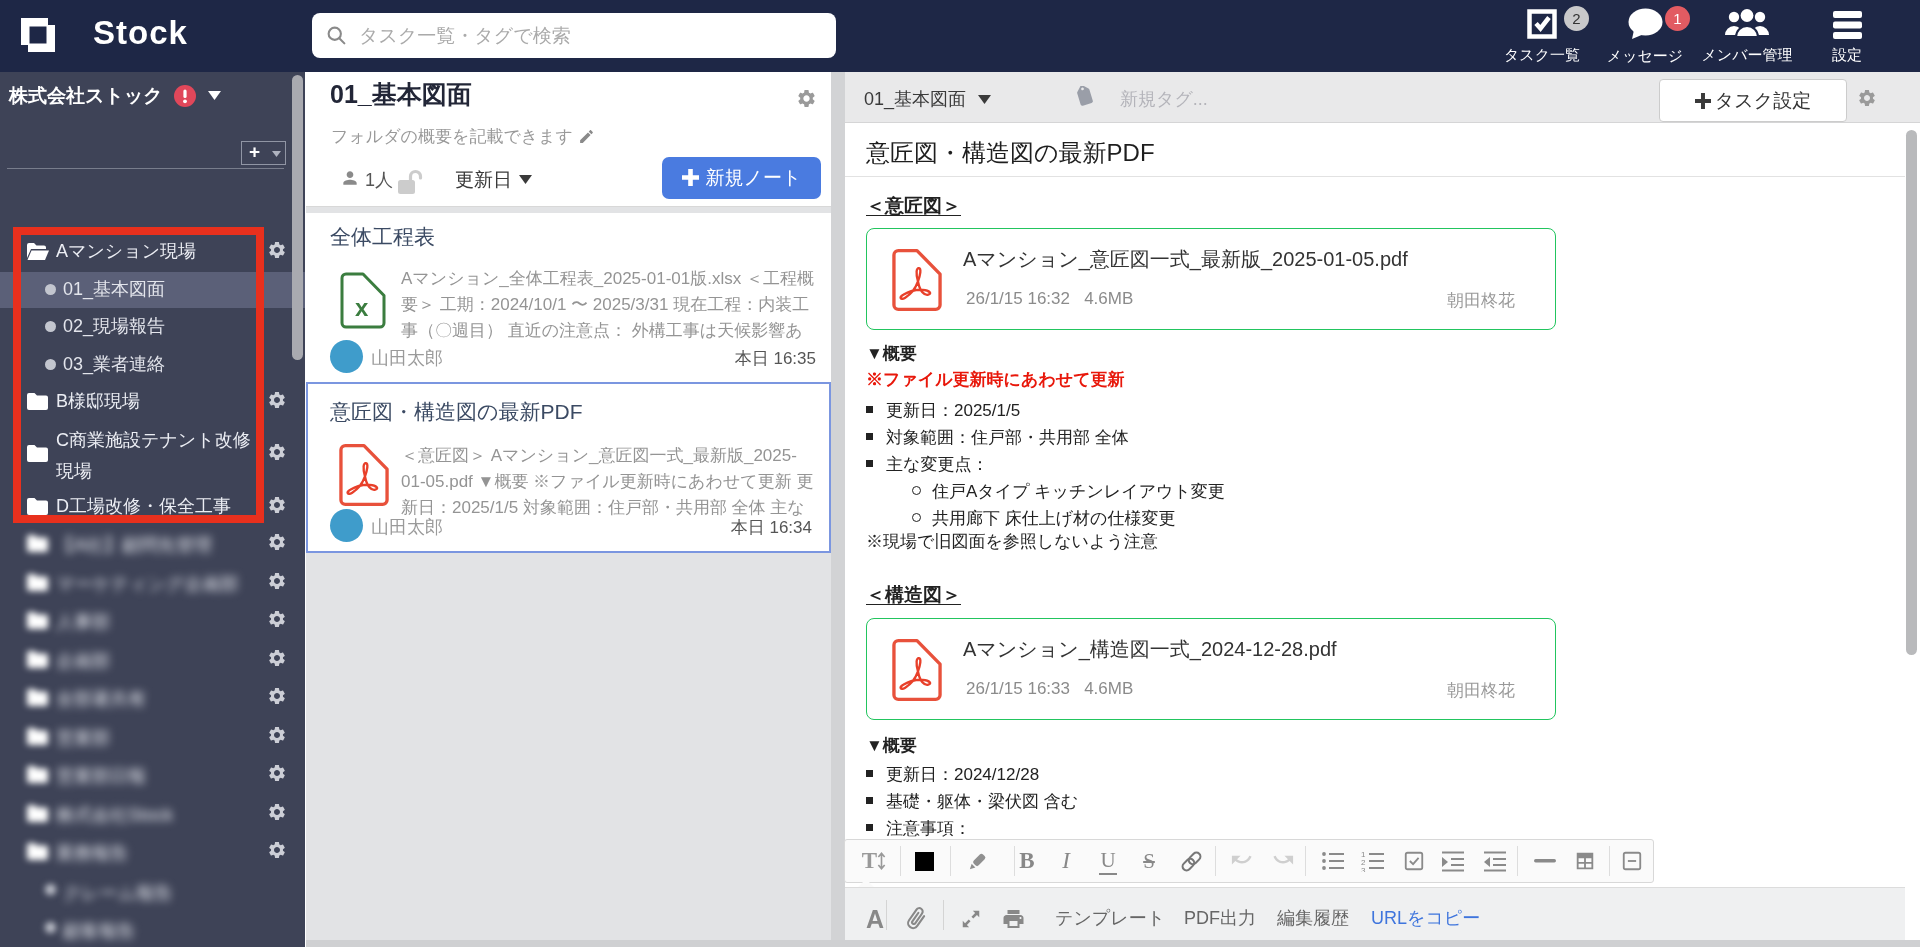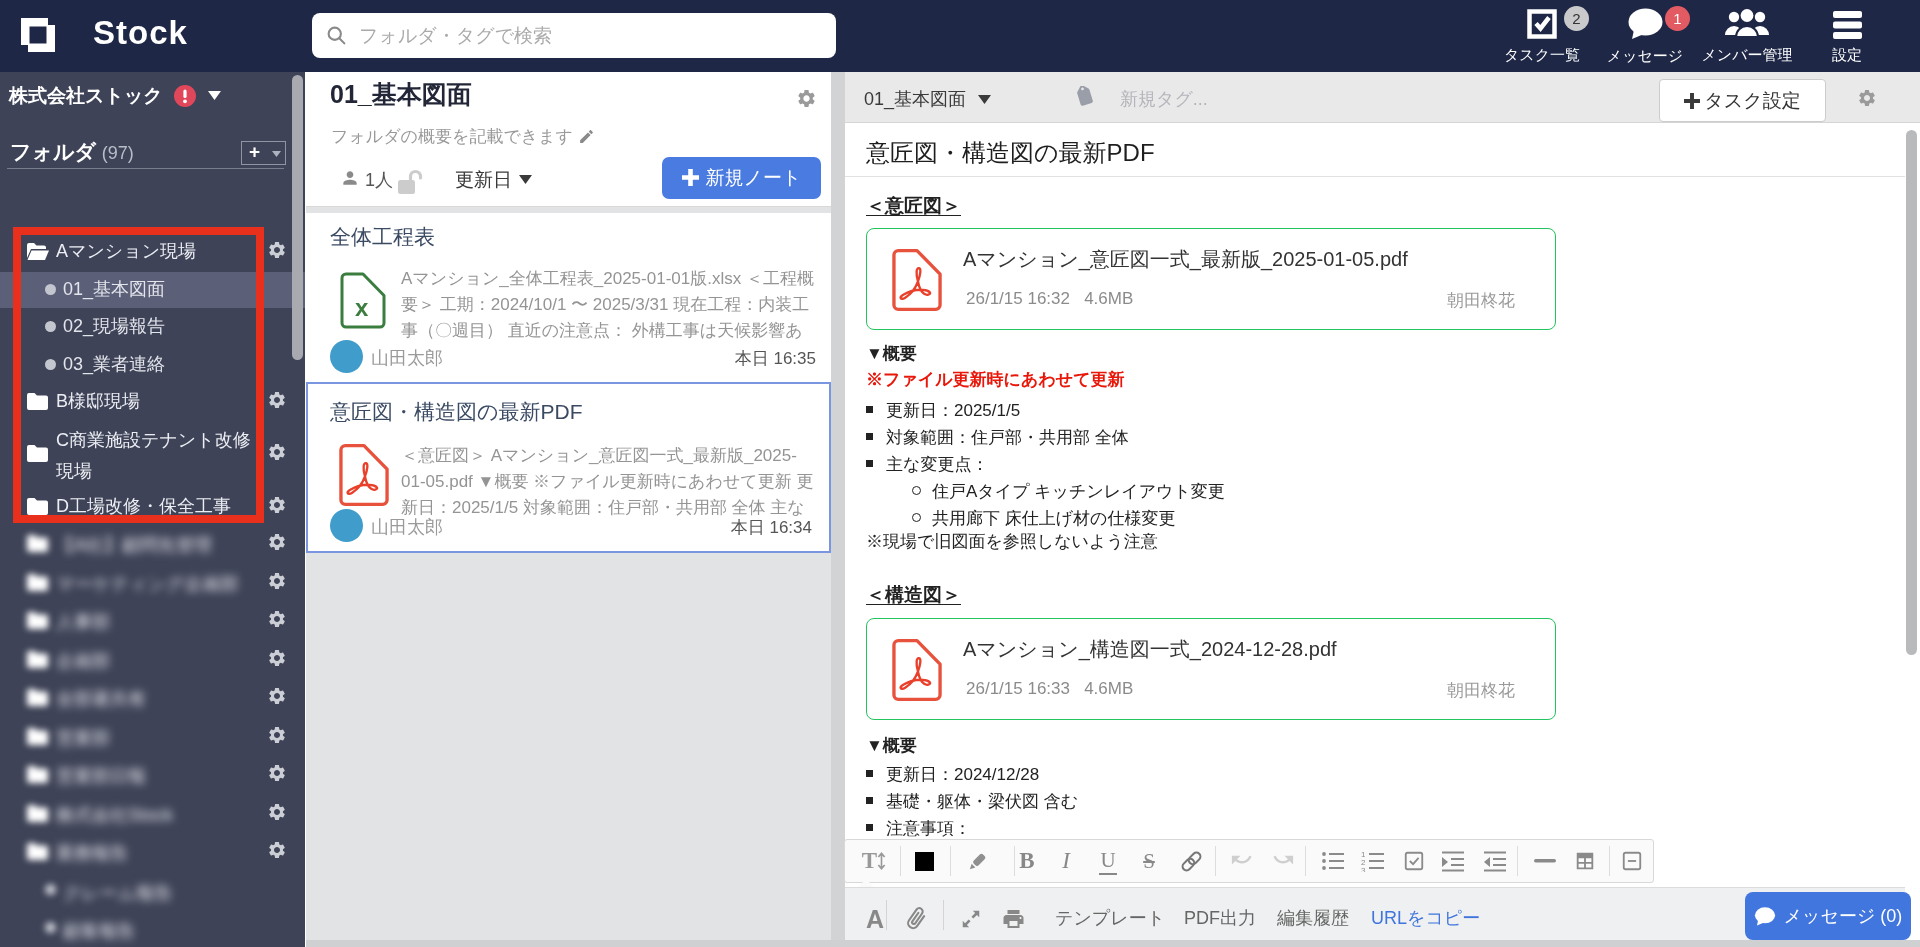--- a/index.html
+++ b/index.html
@@ -79,21 +79,21 @@
       <path d="M0 0 H27 V8.5 H8.5 V27 H0 Z" fill="#fff"></path>
       <path d="M34 34 H7 V25.5 H25.5 V7 H34 Z" fill="#fff"></path>
     </svg>
     <span class="word">Stock</span>
   </div>
   <div id="search">
     <svg width="21" height="21" viewBox="0 0 24 24" style="margin-left:14px;">
       <circle cx="10" cy="10" r="7" fill="none" stroke="#8a8a8a" stroke-width="2.4"></circle>
       <line x1="15.2" y1="15.2" x2="21" y2="21" stroke="#8a8a8a" stroke-width="2.4" stroke-linecap="round"></line>
     </svg>
-    <span class="ph">フォルダ・タグで検索</span>
+    <span class="ph">タスク一覧・タグで検索</span>
   </div>
   <div class="navitem" style="left:1478px; width:128px;">
     <svg width="30" height="31" viewBox="0 0 30 31">
       <rect x="2.5" y="3.5" width="25" height="25" fill="none" stroke="#fff" stroke-width="4.5"></rect>
       <path d="M9 15.5 L13.5 20.5 L22 9.5" fill="none" stroke="#fff" stroke-width="4.5"></path>
     </svg>
     <span class="badge gray" style="left:86px; top:-2px;">2</span>
     <span class="lbl">タスク一覧</span>
   </div>
   <div class="navitem" style="left:1600px; width:90px;">
@@ -128,21 +128,20 @@
   <div class="srow" style="top:11px; left:9px; font-size:19px; font-weight:bold; color:#fff;">株式会社ストック
     <svg width="22" height="22" viewBox="0 0 22 22" style="vertical-align:-5px; margin-left:6px;">
       <circle cx="11" cy="11" r="11" fill="#e0475a"></circle>
       <rect x="9.4" y="4.5" width="3.2" height="8.5" rx="1.6" fill="#fff"></rect>
       <circle cx="11" cy="16.3" r="1.9" fill="#fff"></circle>
     </svg>
     <svg width="13" height="9" viewBox="0 0 13 9" style="margin-left:7px; vertical-align:2px;">
         <path d="M0 0 L13 0 L6.5 9 Z" fill="#fff"></path>
       </svg>
   </div>
-  <div class="srow" style="top:66px; left:10px; font-size:21px; font-weight:bold; color:#fff;">フォルダ <span style="font-size:18px; font-weight:normal; color:#b9bdc9;">(97)</span></div>
   <div class="srow" style="top:69px; left:241px; width:45px; height:24px; border:1px solid #9095a4;">
     <span style="position:absolute; left:7px; top:-1px; color:#fff; font-size:19px; font-weight:bold;">+</span>
     <svg width="9" height="6" viewBox="0 0 9 6" style="position:absolute; right:4px; top:9px;">
         <path d="M0 0 L9 0 L4.5 6 Z" fill="#aeb2bf"></path>
       </svg>
   </div>
   <div class="srow" style="top:96px; left:7px; width:277px; border-top:1px solid #787d8c;"></div>
 
   <div class="srow foldrow" style="top:170px;">
     <svg width="22" height="17" viewBox="0 0 22 17" style="position:absolute; left:27px; top:1px;">
@@ -349,21 +348,21 @@
 <div id="rightcol">
   <div id="r-head">
     <span style="position:absolute; left:19px; top:15px; font-size:18px; color:#3a3a3a;">01_基本図面</span>
     <svg width="13" height="9" viewBox="0 0 13 9" style="position:absolute; left:133px; top:23px;">
         <path d="M0 0 L13 0 L6.5 9 Z" fill="#3a3a3a"></path>
       </svg>
     <svg width="22" height="22" viewBox="0 0 24 24" style="position:absolute; left:229px; top:14px;">
         <path transform="rotate(28 12 12)" fill="#9a9ea8" d="M21.41 11.58l-9-9C12.05 2.22 11.55 2 11 2H4c-1.1 0-2 .9-2 2v7c0 .55.22 1.05.59 1.42l9 9c.36.36.86.58 1.41.58.55 0 1.05-.22 1.41-.59l7-7c.37-.36.59-.86.59-1.41 0-.55-.23-1.06-.59-1.42zM5.5 7C4.67 7 4 6.33 4 5.5S4.67 4 5.5 4 7 4.67 7 5.5 6.33 7 5.5 7z"></path>
       </svg>
     <span style="position:absolute; left:275px; top:15px; font-size:18px; color:#b4b4ba;">新規タグ...</span>
-    <div style="position:absolute; left:814px; top:7px; width:167px; height:43px; background:#fff; border:1px solid #ccc; border-radius:4px; font-size:19px; color:#333; text-align:center; line-height:41px;"><svg width="16" height="16" viewBox="0 0 17 17" style="vertical-align:-2px; margin-right:4px;">
+    <div style="position:absolute; left:814px; top:7px; width:188px; height:43px; background:#fff; border:1px solid #ccc; border-radius:4px; font-size:19px; color:#333; text-align:center; line-height:41px;"><svg width="16" height="16" viewBox="0 0 17 17" style="vertical-align:-2px; margin-right:4px;">
           <path d="M8.5 0 V17 M0 8.5 H17" stroke="#3a3a3a" stroke-width="4.2"></path>
         </svg>タスク設定</div>
     <svg style="position:absolute; left:1012px; top:16px;" width="20" height="20" viewBox="0 0 24 24">
         <use href="#gearp" fill="#9a9a9a"></use>
       </svg>
   </div>
   <div id="r-body">
     <div style="position:absolute; left:21px; top:14px; font-size:24px; color:#1e1e1e;">意匠図・構造図の最新PDF</div>
     <div style="position:absolute; left:0; top:53px; width:1060px; border-top:1px solid #e2e2e2;"></div>
     <div class="sect" style="position:absolute; left:21px; top:70px;">＜意匠図＞</div>
@@ -523,21 +522,17 @@
     <div class="tbi" style="left:147px; top:10px; width:42px;">
         <svg width="25" height="24" viewBox="0 0 24 24">
           <path fill="#888" d="M19 8H5c-1.66 0-3 1.34-3 3v6h4v4h12v-4h4v-6c0-1.66-1.34-3-3-3zm-3 11H8v-5h8v5zm3-7c-.55 0-1-.45-1-1s.45-1 1-1 1 .45 1 1-.45 1-1 1zm-1-9H6v4h12V3z"></path>
         </svg>
       </div>
     <div class="bbt" style="left:210px;">テンプレート</div>
     <div class="bbt" style="left:339px;">PDF出力</div>
     <div class="bbt" style="left:432px;">編集履歴</div>
     <div class="bbt" style="left:526px; color:#3f75dd;">URLをコピー</div>
   </div>
-  <div id="msgbtn"><svg width="22" height="19" viewBox="0 0 37 32" style="vertical-align:-4px; margin-right:8px;">
-        <ellipse cx="18.5" cy="14" rx="17" ry="13.5" fill="#fff"></ellipse>
-        <path d="M7 22 L5 31 L17 26 Z" fill="#fff"></path>
-      </svg>メッセージ (0)</div>
 </div>
 <div id="pscroll">
     <div id="pthumb"></div>
   </div>
 <div id="botstrip"></div>
 
 </body></html>

